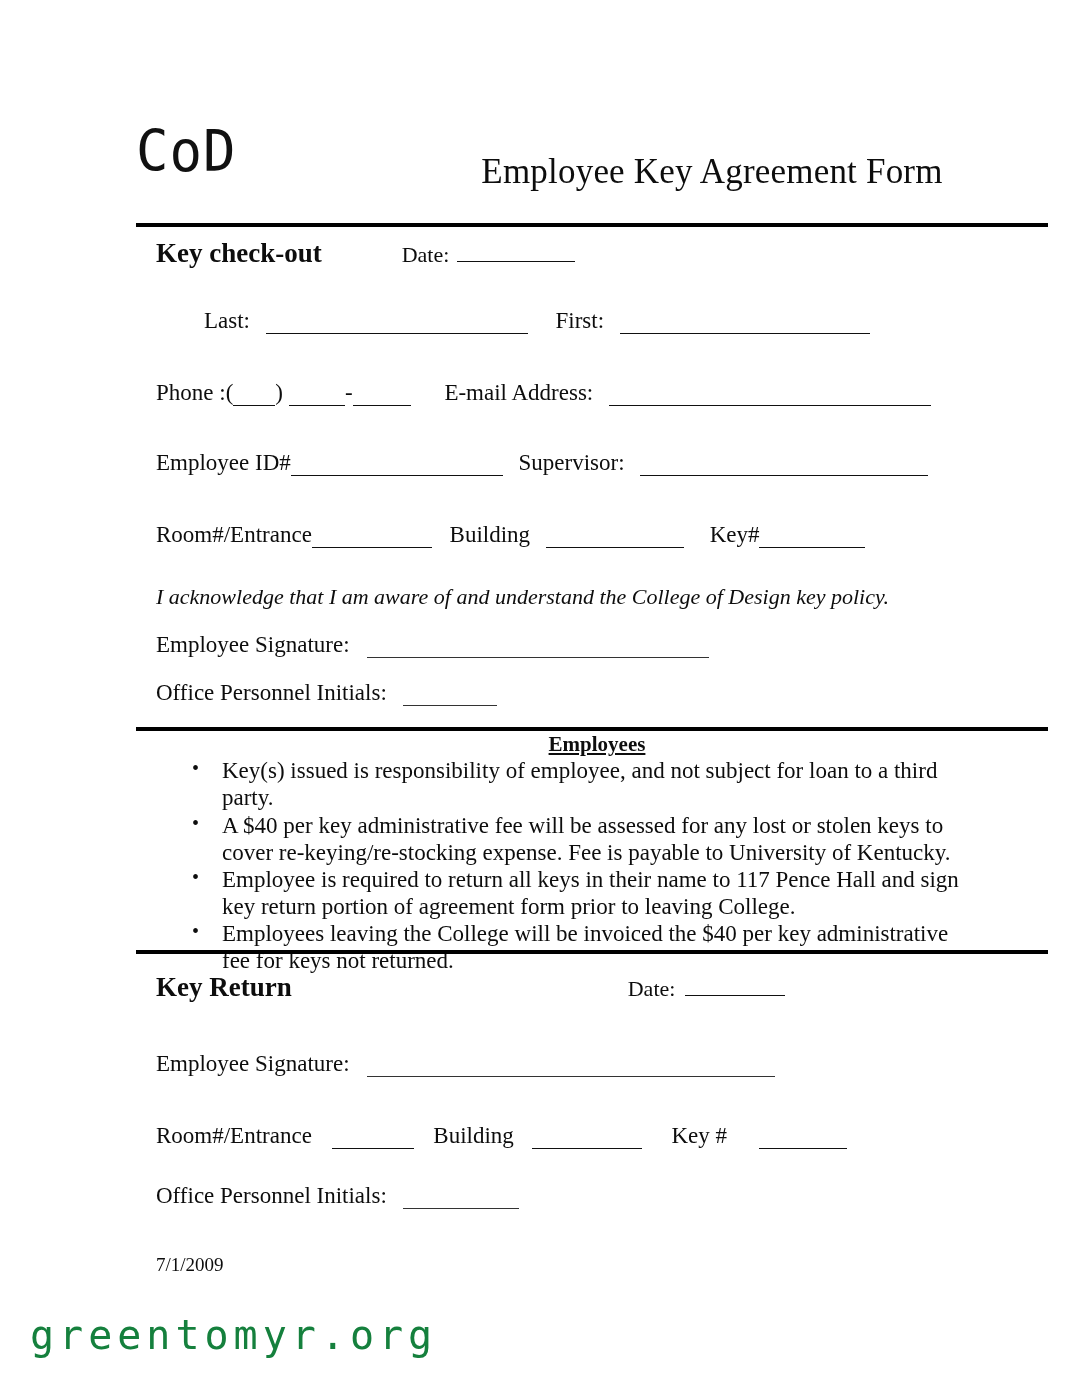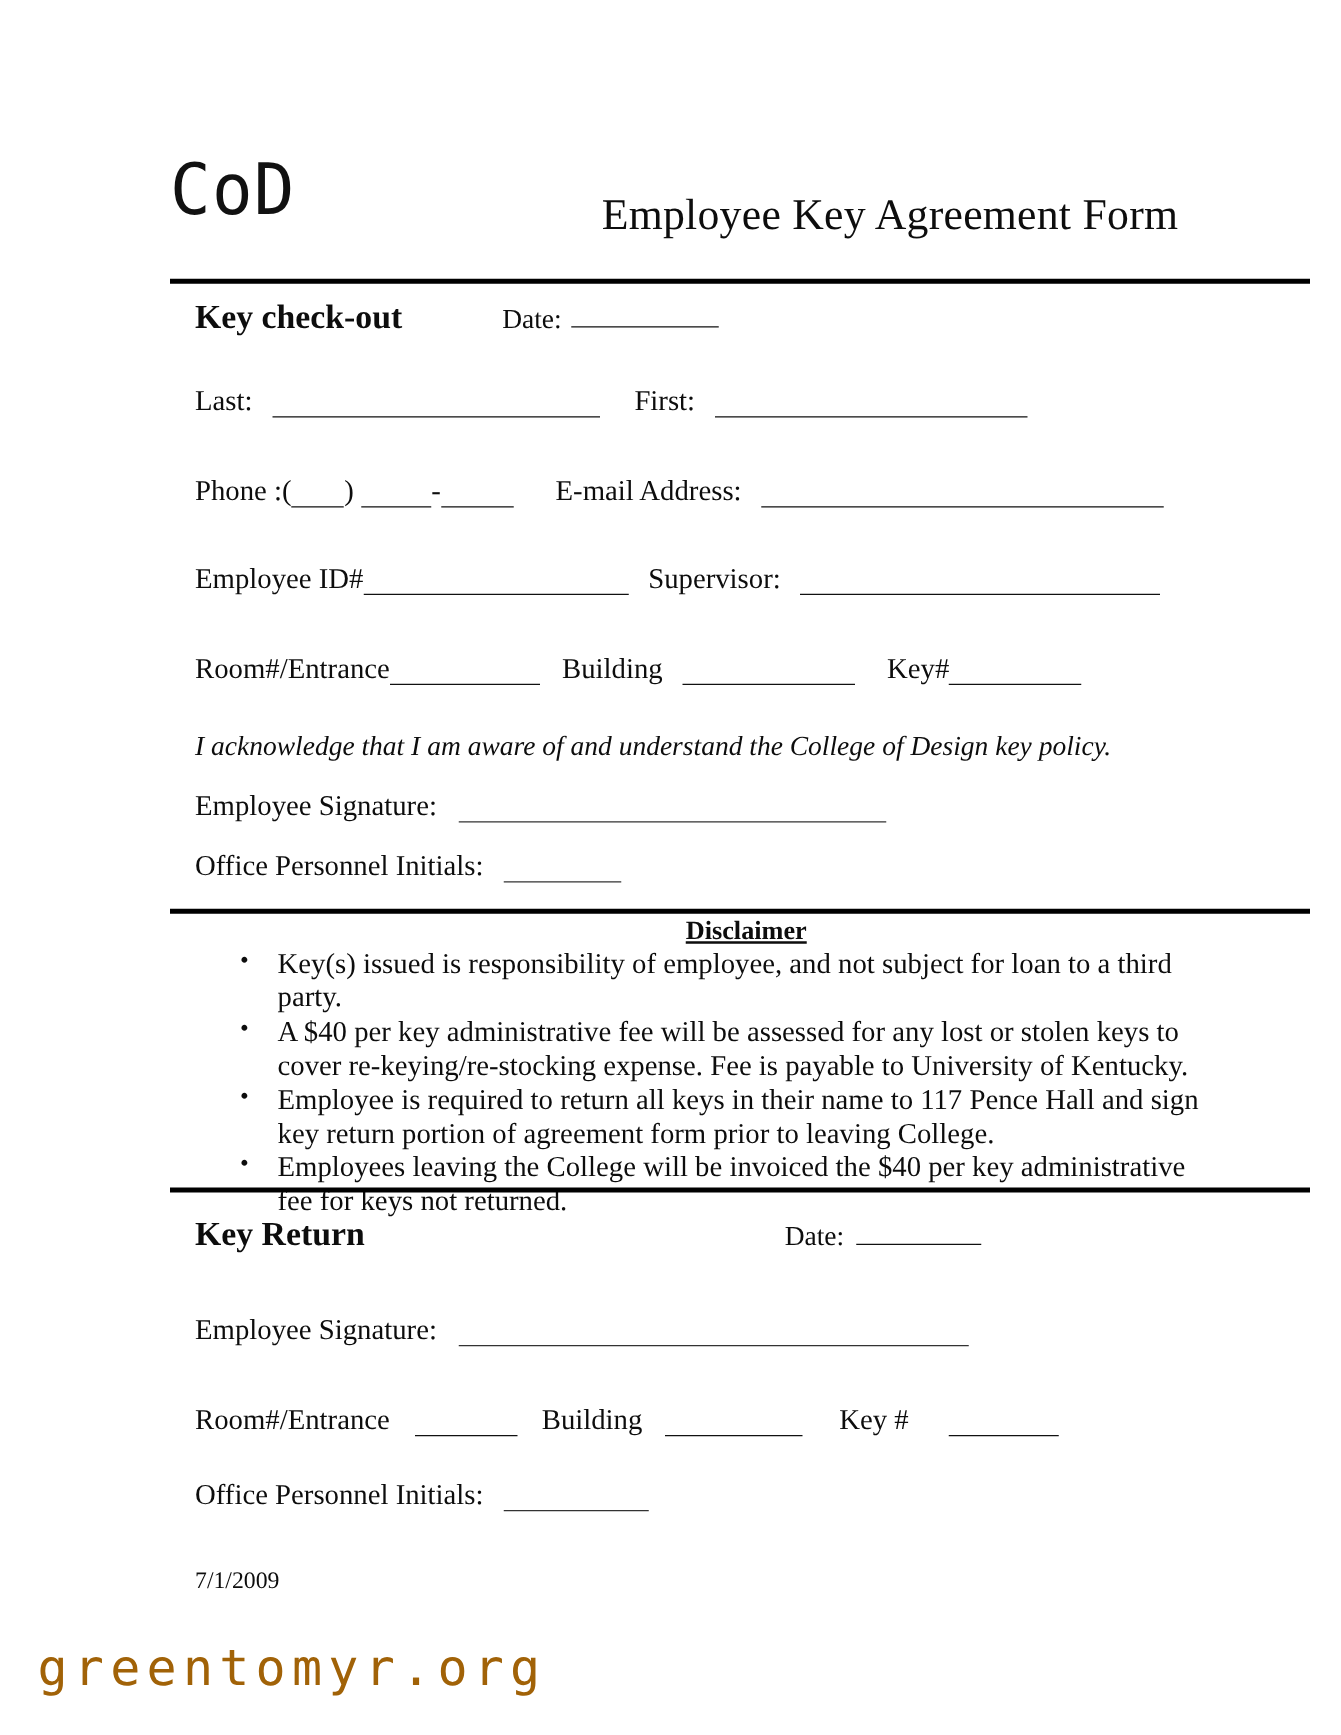--- a/index.html
+++ b/index.html
@@ -156,21 +156,21 @@
     top: 1254px;
     font-size: 19px;
   }
   .watermark {
     position: absolute;
     left: 30px;
     top: 1312px;
     font-family: "DejaVu Sans Mono", "Liberation Mono", monospace;
     font-size: 40px;
     letter-spacing: 5px;
-    color: #a16207;
+    color: #15803d;
     white-space: nowrap;
   }
 </style>
 </head>
 <body>
 
 <div class="page">
 
   <div class="header">
     <div class="logo">CoD</div>
@@ -178,21 +178,21 @@
   </div>
 
   <div class="rule rule-top"></div>
 
   <div class="section-head" style="top:238px;">
     <span class="sec-title">Key check-out</span>
     <span class="sec-date" style="margin-left:80px;">Date:</span>
     <span class="fill" style="width:118px;margin-left:8px;"></span>
   </div>
 
-  <div class="row" style="top:308px;">
+  <div class="row" style="top:308px;margin-left:48px;">
     <span>Last:</span>
     <span class="fill" style="width:262px;margin-left:10px;"></span>
     <span style="margin-left:22px;">First:</span>
     <span class="fill" style="width:250px;margin-left:10px;"></span>
   </div>
 
   <div class="row" style="top:380px;">
     <span>Phone :(</span><span class="fill" style="width:42px;"></span><span>)</span><span class="fill" style="width:56px;margin-left:6px;"></span><span>-</span><span class="fill" style="width:58px;"></span>
     <span style="margin-left:28px;">E-mail Address:</span>
     <span class="fill" style="width:322px;margin-left:10px;"></span>
@@ -219,21 +219,21 @@
   </div>
 
   <div class="row" style="top:680px;">
     <span>Office Personnel Initials:</span>
     <span class="fill-thin" style="width:94px;margin-left:10px;"></span>
   </div>
 
   <div class="rule rule-mid"></div>
 
   <div class="disclaimer-wrap">
-    <div class="disclaimer-title">Disclaimer</div>
+    <div class="disclaimer-title">Employees</div>
     <ul class="disclaimer-list">
       <li><span class="bullet">•</span><span>Key(s) issued is responsibility of employee, and not subject for loan to a third party.</span></li>
       <li><span class="bullet">•</span><span>A $40 per key administrative fee will be assessed for any lost or stolen keys to cover re-keying/re-stocking expense. Fee is payable to University of Kentucky.</span></li>
       <li><span class="bullet">•</span><span>Employee is required to return all keys in their name to 117 Pence Hall and sign key return portion of agreement form prior to leaving College.</span></li>
       <li><span class="bullet">•</span><span>Employees leaving the College will be invoiced the $40 per key administrative fee for keys not returned.</span></li>
     </ul>
   </div>
 
   <div class="rule rule-bottom"></div>
 

